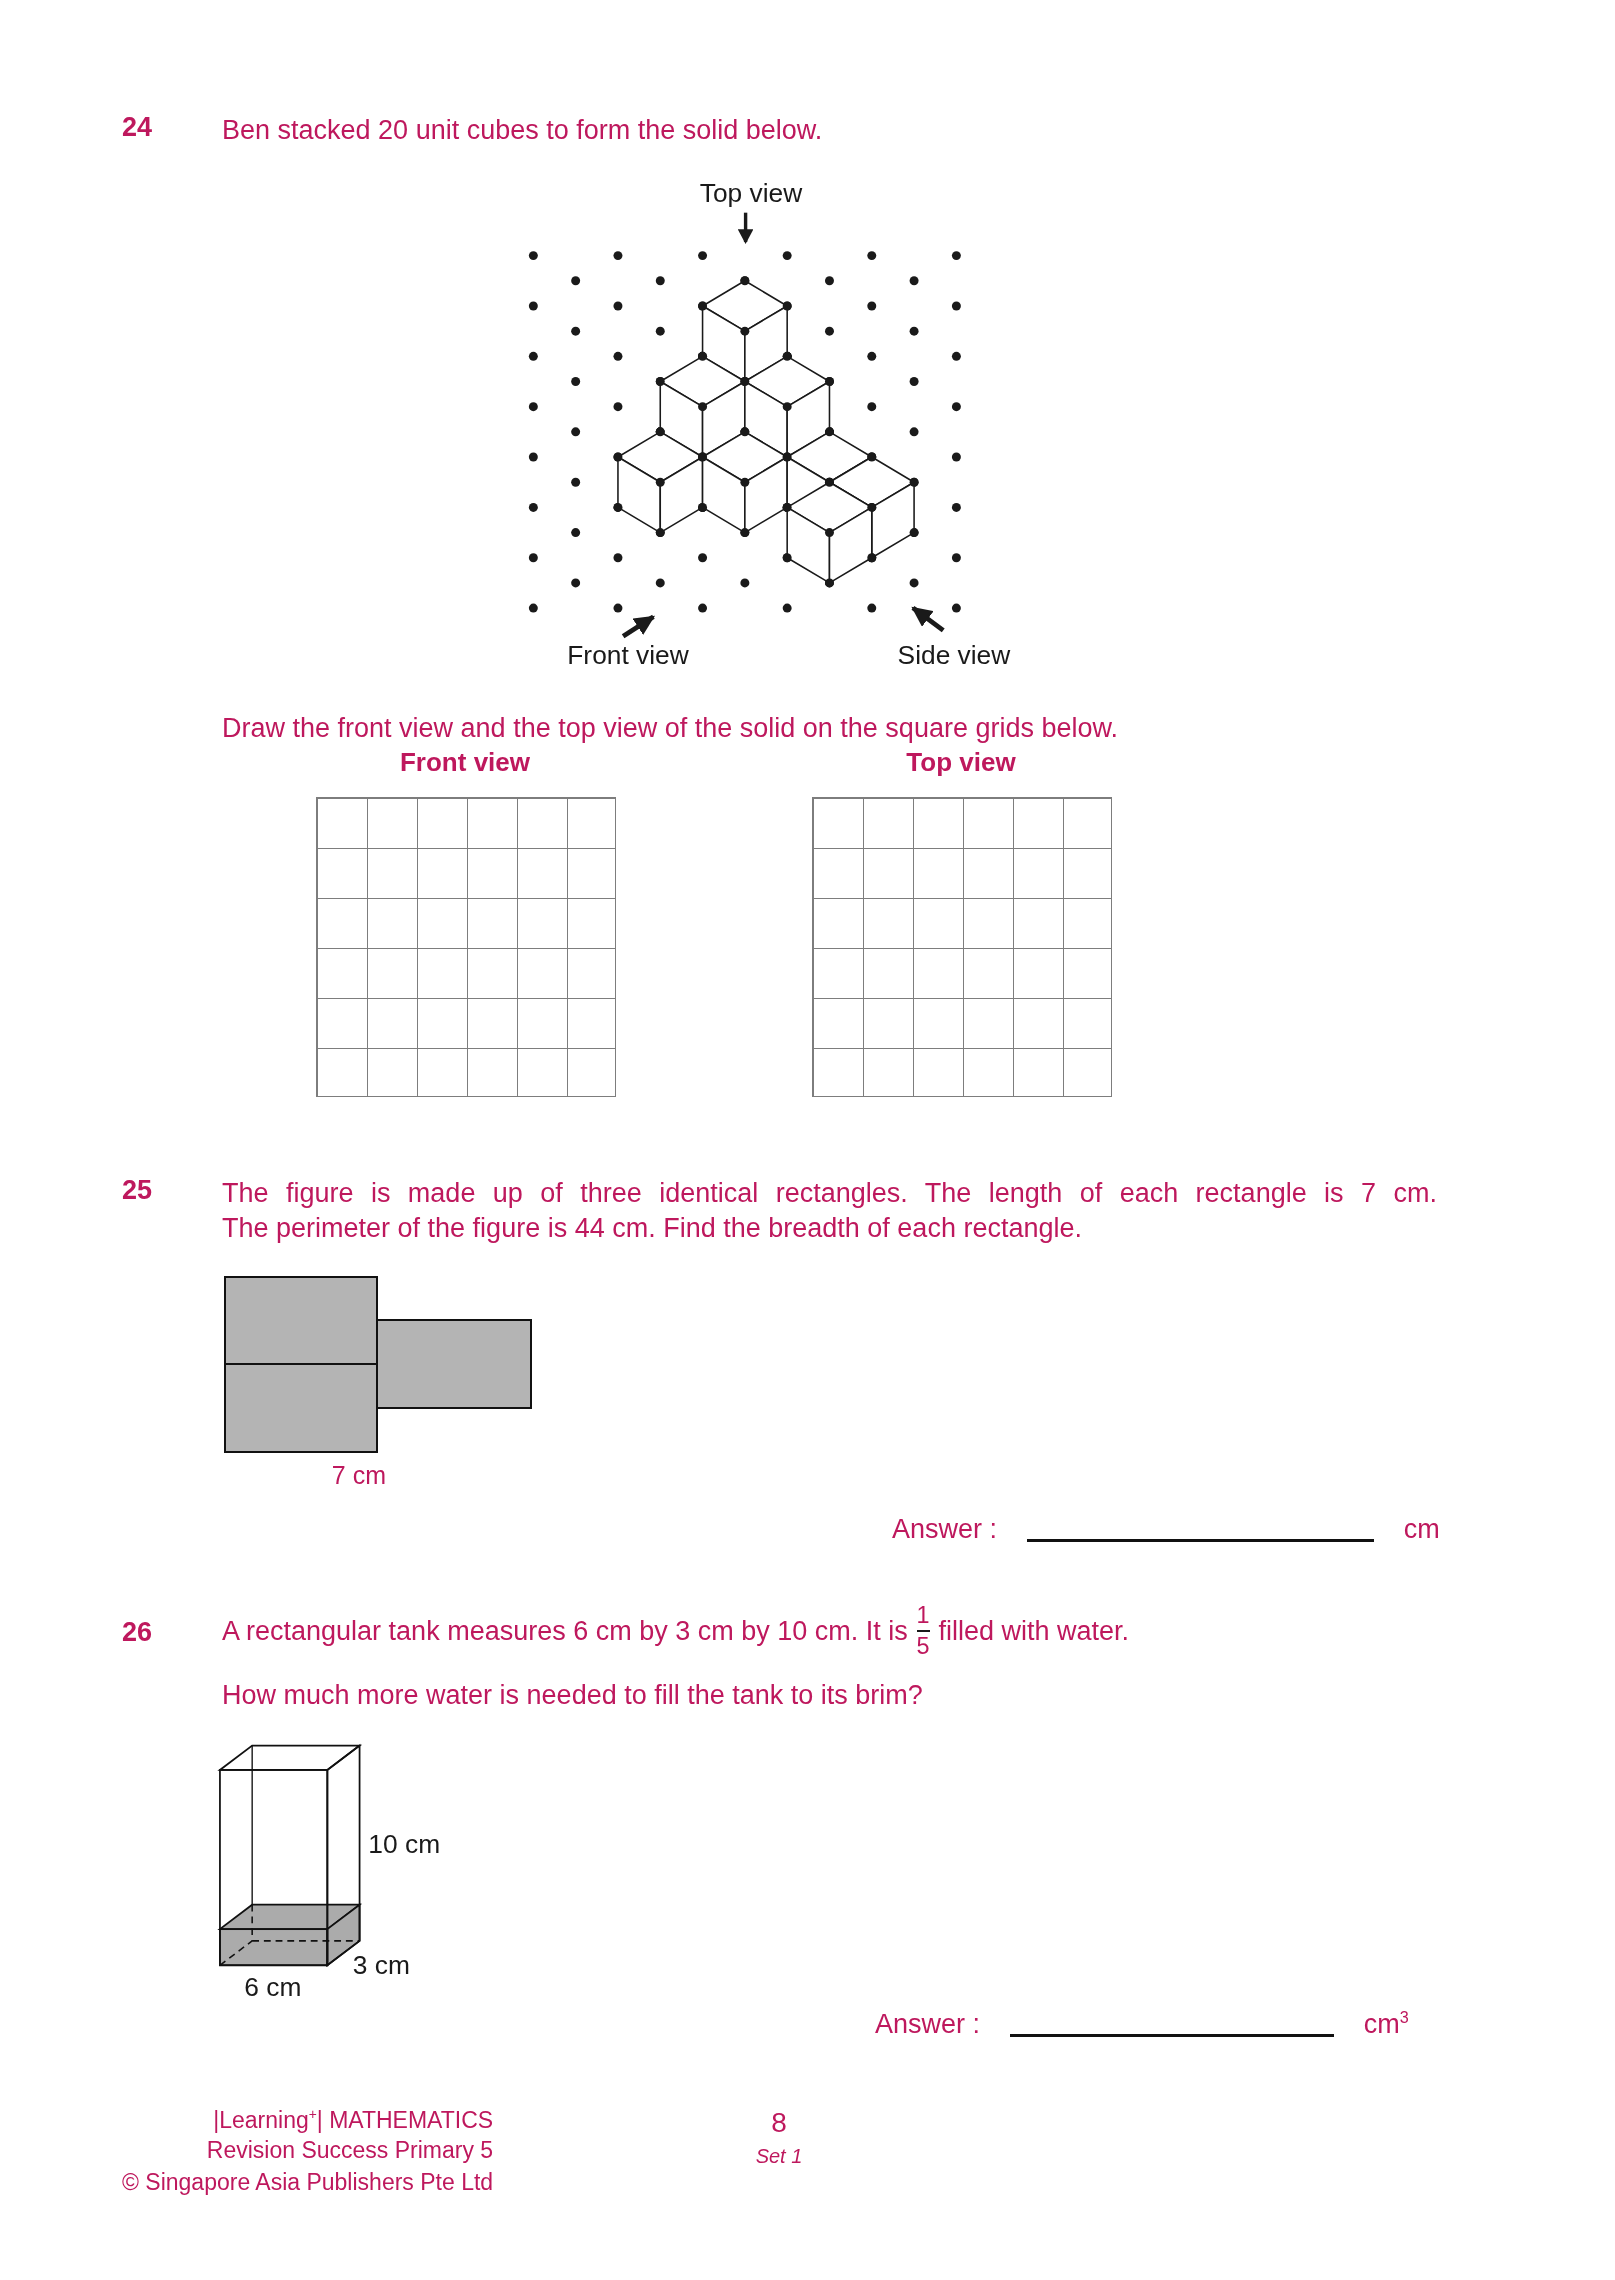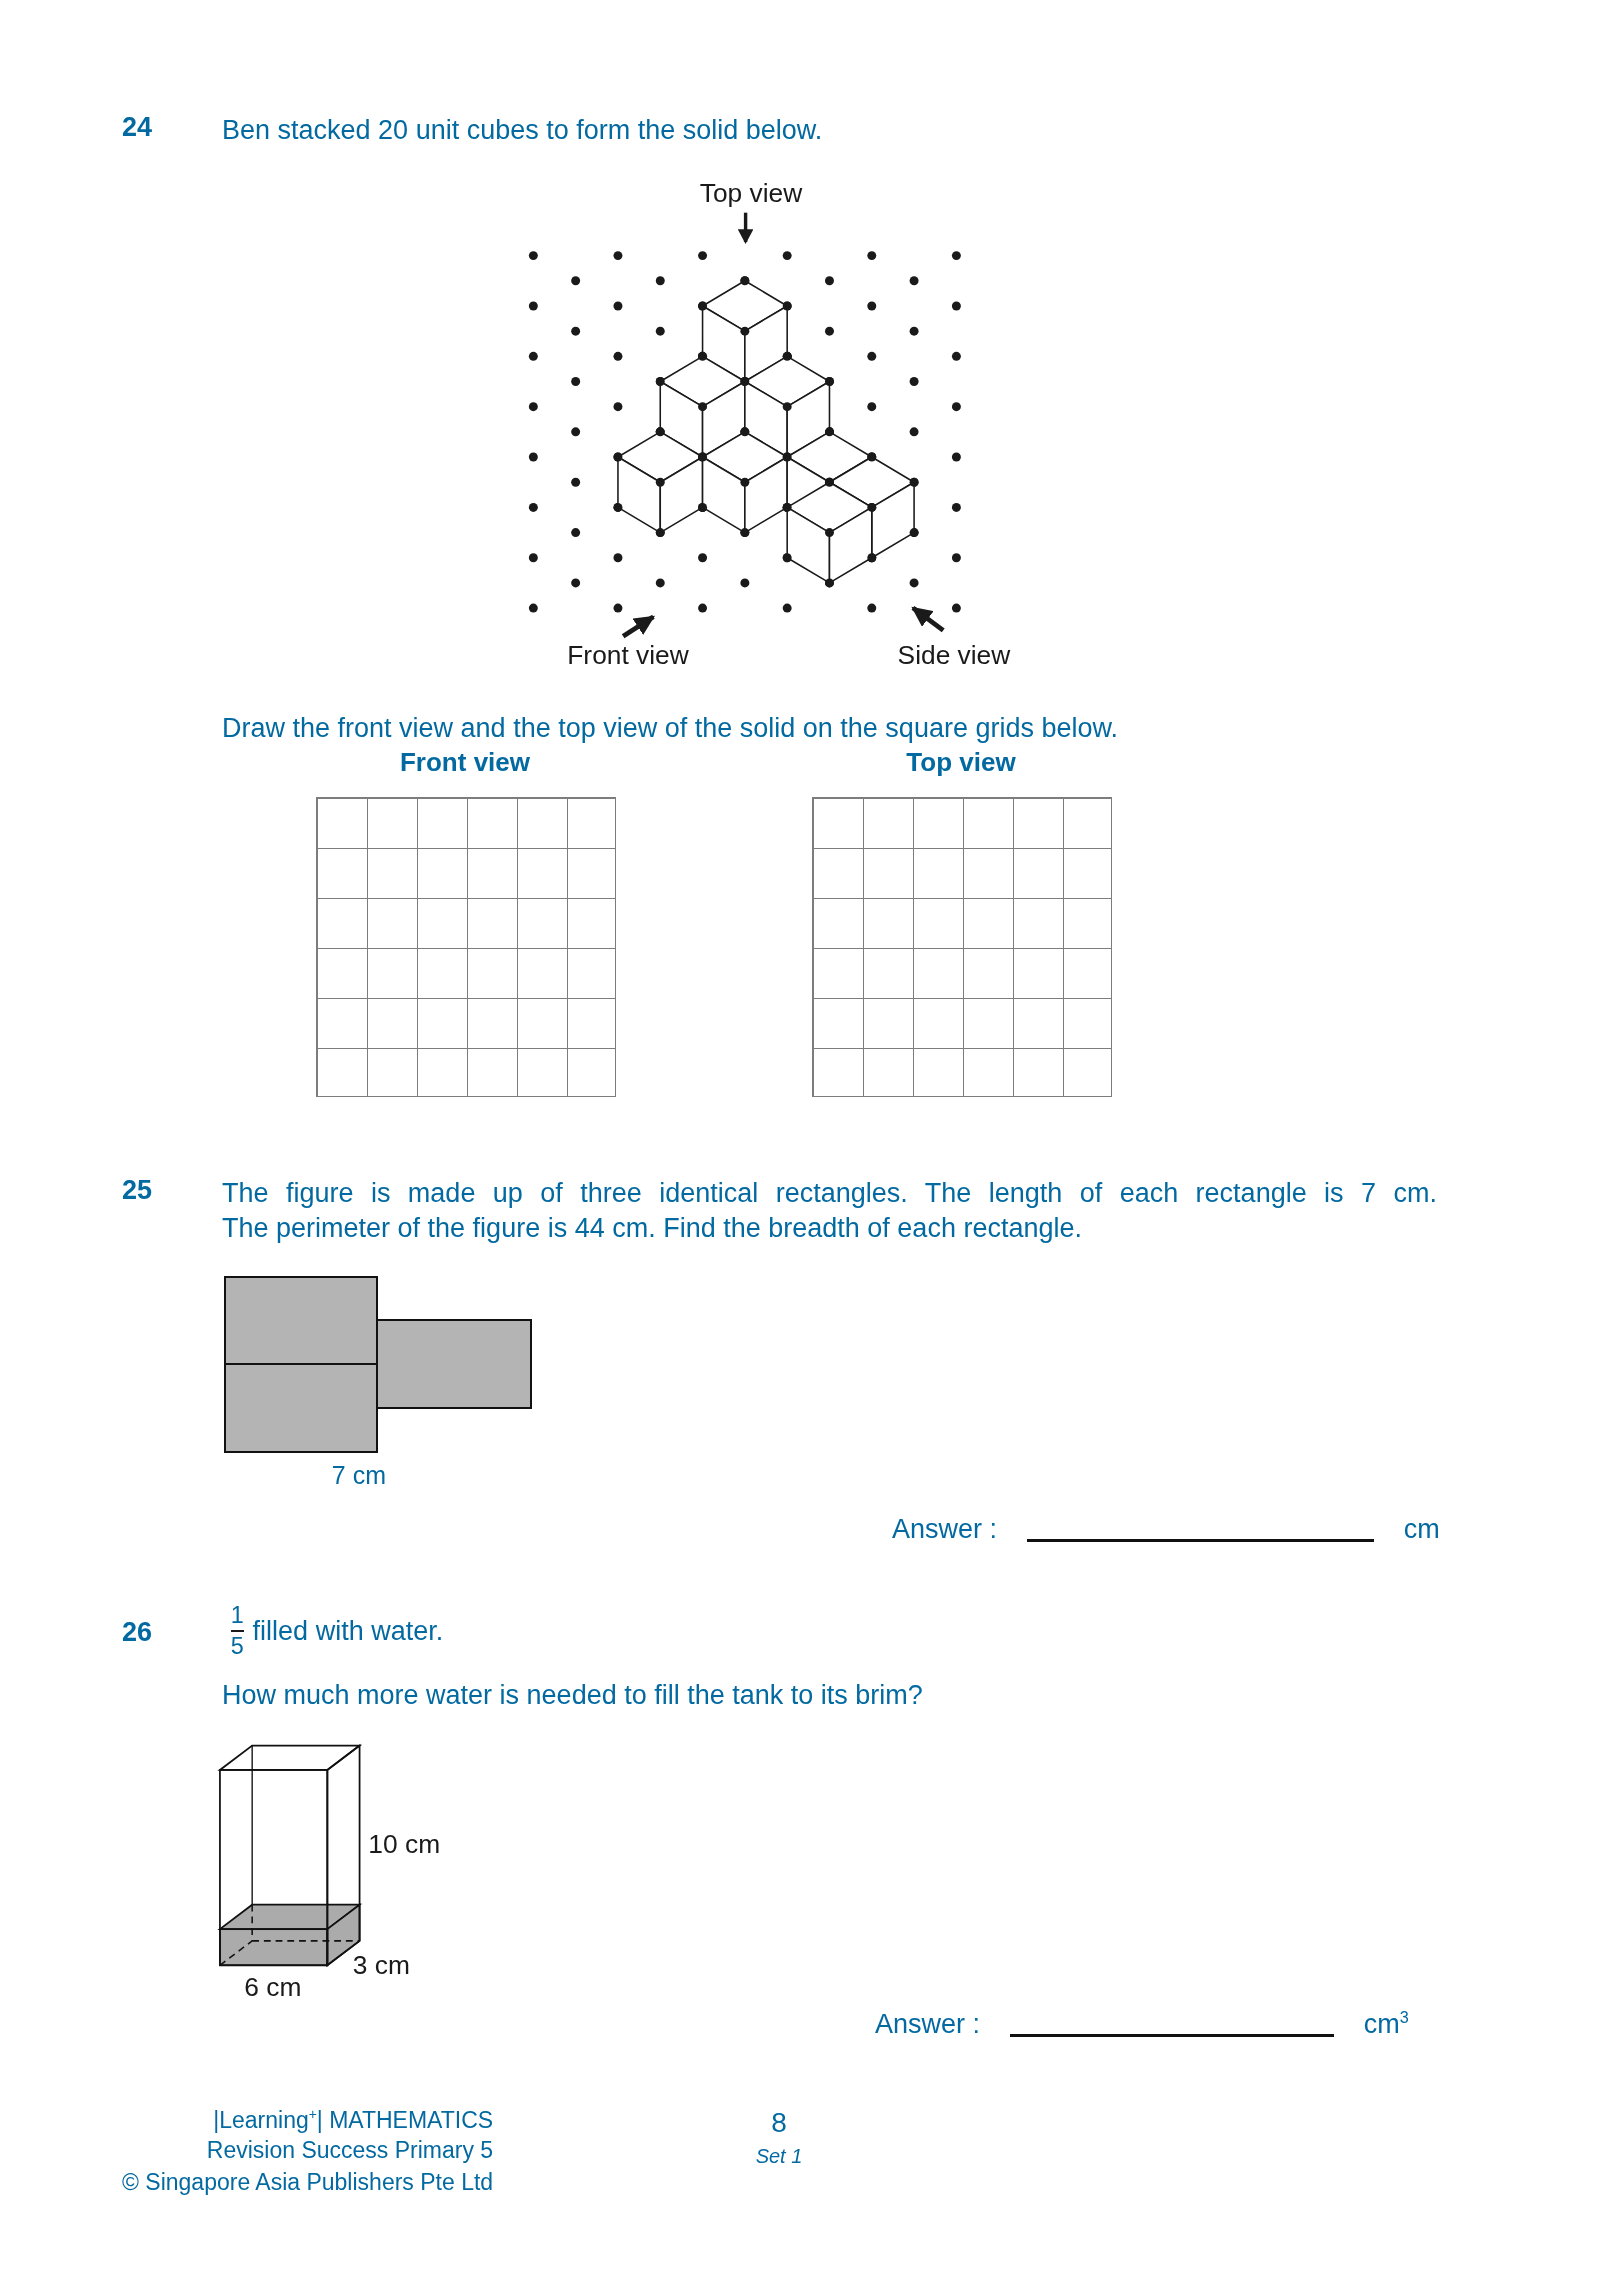--- a/index.html
+++ b/index.html
@@ -1,18 +1,18 @@
 <!DOCTYPE html>
 <html><head>
 <meta charset="utf-8">
 <style>
   html,body{margin:0;padding:0;background:#e8e8e8;}
   #page{
     position:relative;width:1616px;height:2280px;background:#ffffff;
-    font-family:"Liberation Sans", sans-serif;color:#0369a1;overflow:hidden;
+    font-family:"Liberation Sans", sans-serif;color:#be185d;overflow:hidden;
   }
   .abs{position:absolute;}
   .qnum{font-weight:bold;font-size:27px;}
   .qtext{font-size:27px;line-height:36px;}
   .just{text-align:justify;text-align-last:justify;}
   .gridlabel{font-weight:bold;font-size:26px;text-align:center;}
   .sqgrid{
     width:298px;height:298px;border:1px solid #7d7d7d;
     background-image:
       repeating-linear-gradient(#7d7d7d 0px, #7d7d7d 1px, transparent 1px, transparent 50px),
@@ -276,20 +276,21 @@
   <div class="abs dimlabel" style="left:232px;top:1461px;width:154px;text-align:right;">7 cm</div>
 
   <div class="abs answer-row" style="left:892px;top:1514px;">
     <span>Answer :</span>
     <span class="answer-line" style="width:347px;"></span>
     <span>cm</span>
   </div>
 
   <div class="abs qnum" style="left:122px;top:1617px;">26</div>
   <div class="abs q26l1" style="left:222px;top:1604px;">
+    <span>A rectangular tank measures 6 cm by 3 cm by 10 cm. It is</span>
     <span class="frac">
       <span class="num">1</span>
       <span class="den">5</span>
     </span>
     <span>filled with water.</span>
   </div>
   <div class="abs qtext" style="left:222px;top:1677px;width:1219px;">How much more water is needed to fill the tank to its brim?</div>
 
   <svg class="abs" style="left:176px;top:1726px;" width="332" height="293" viewBox="0 0 340 300">
 

